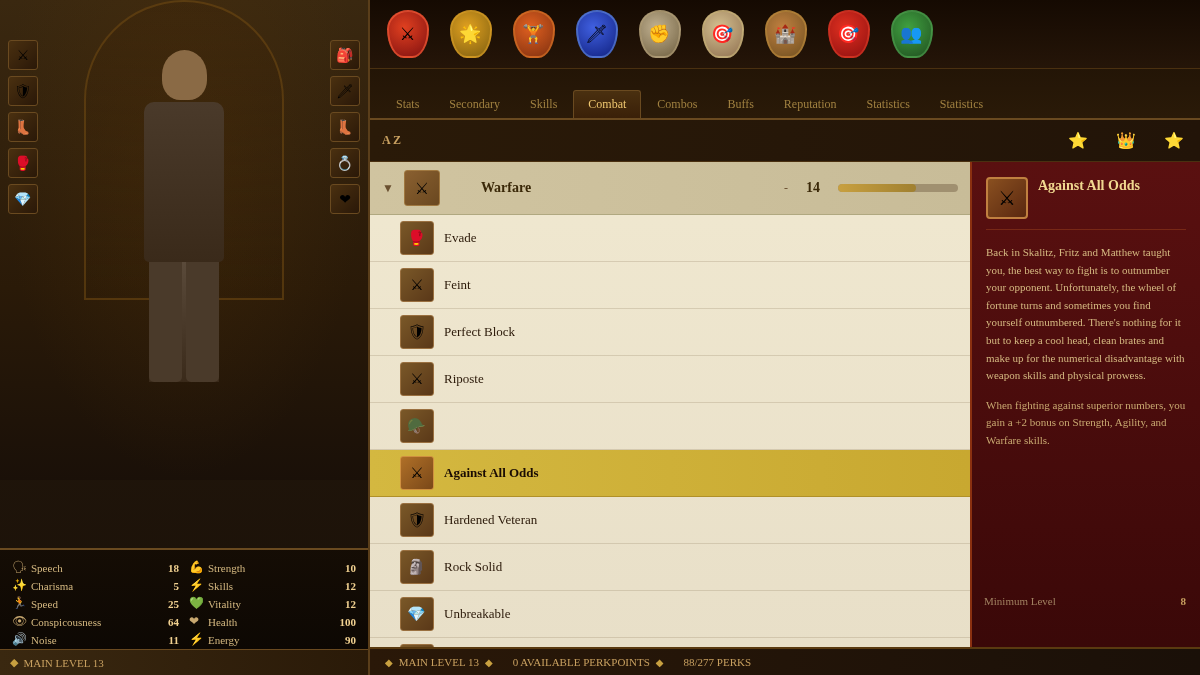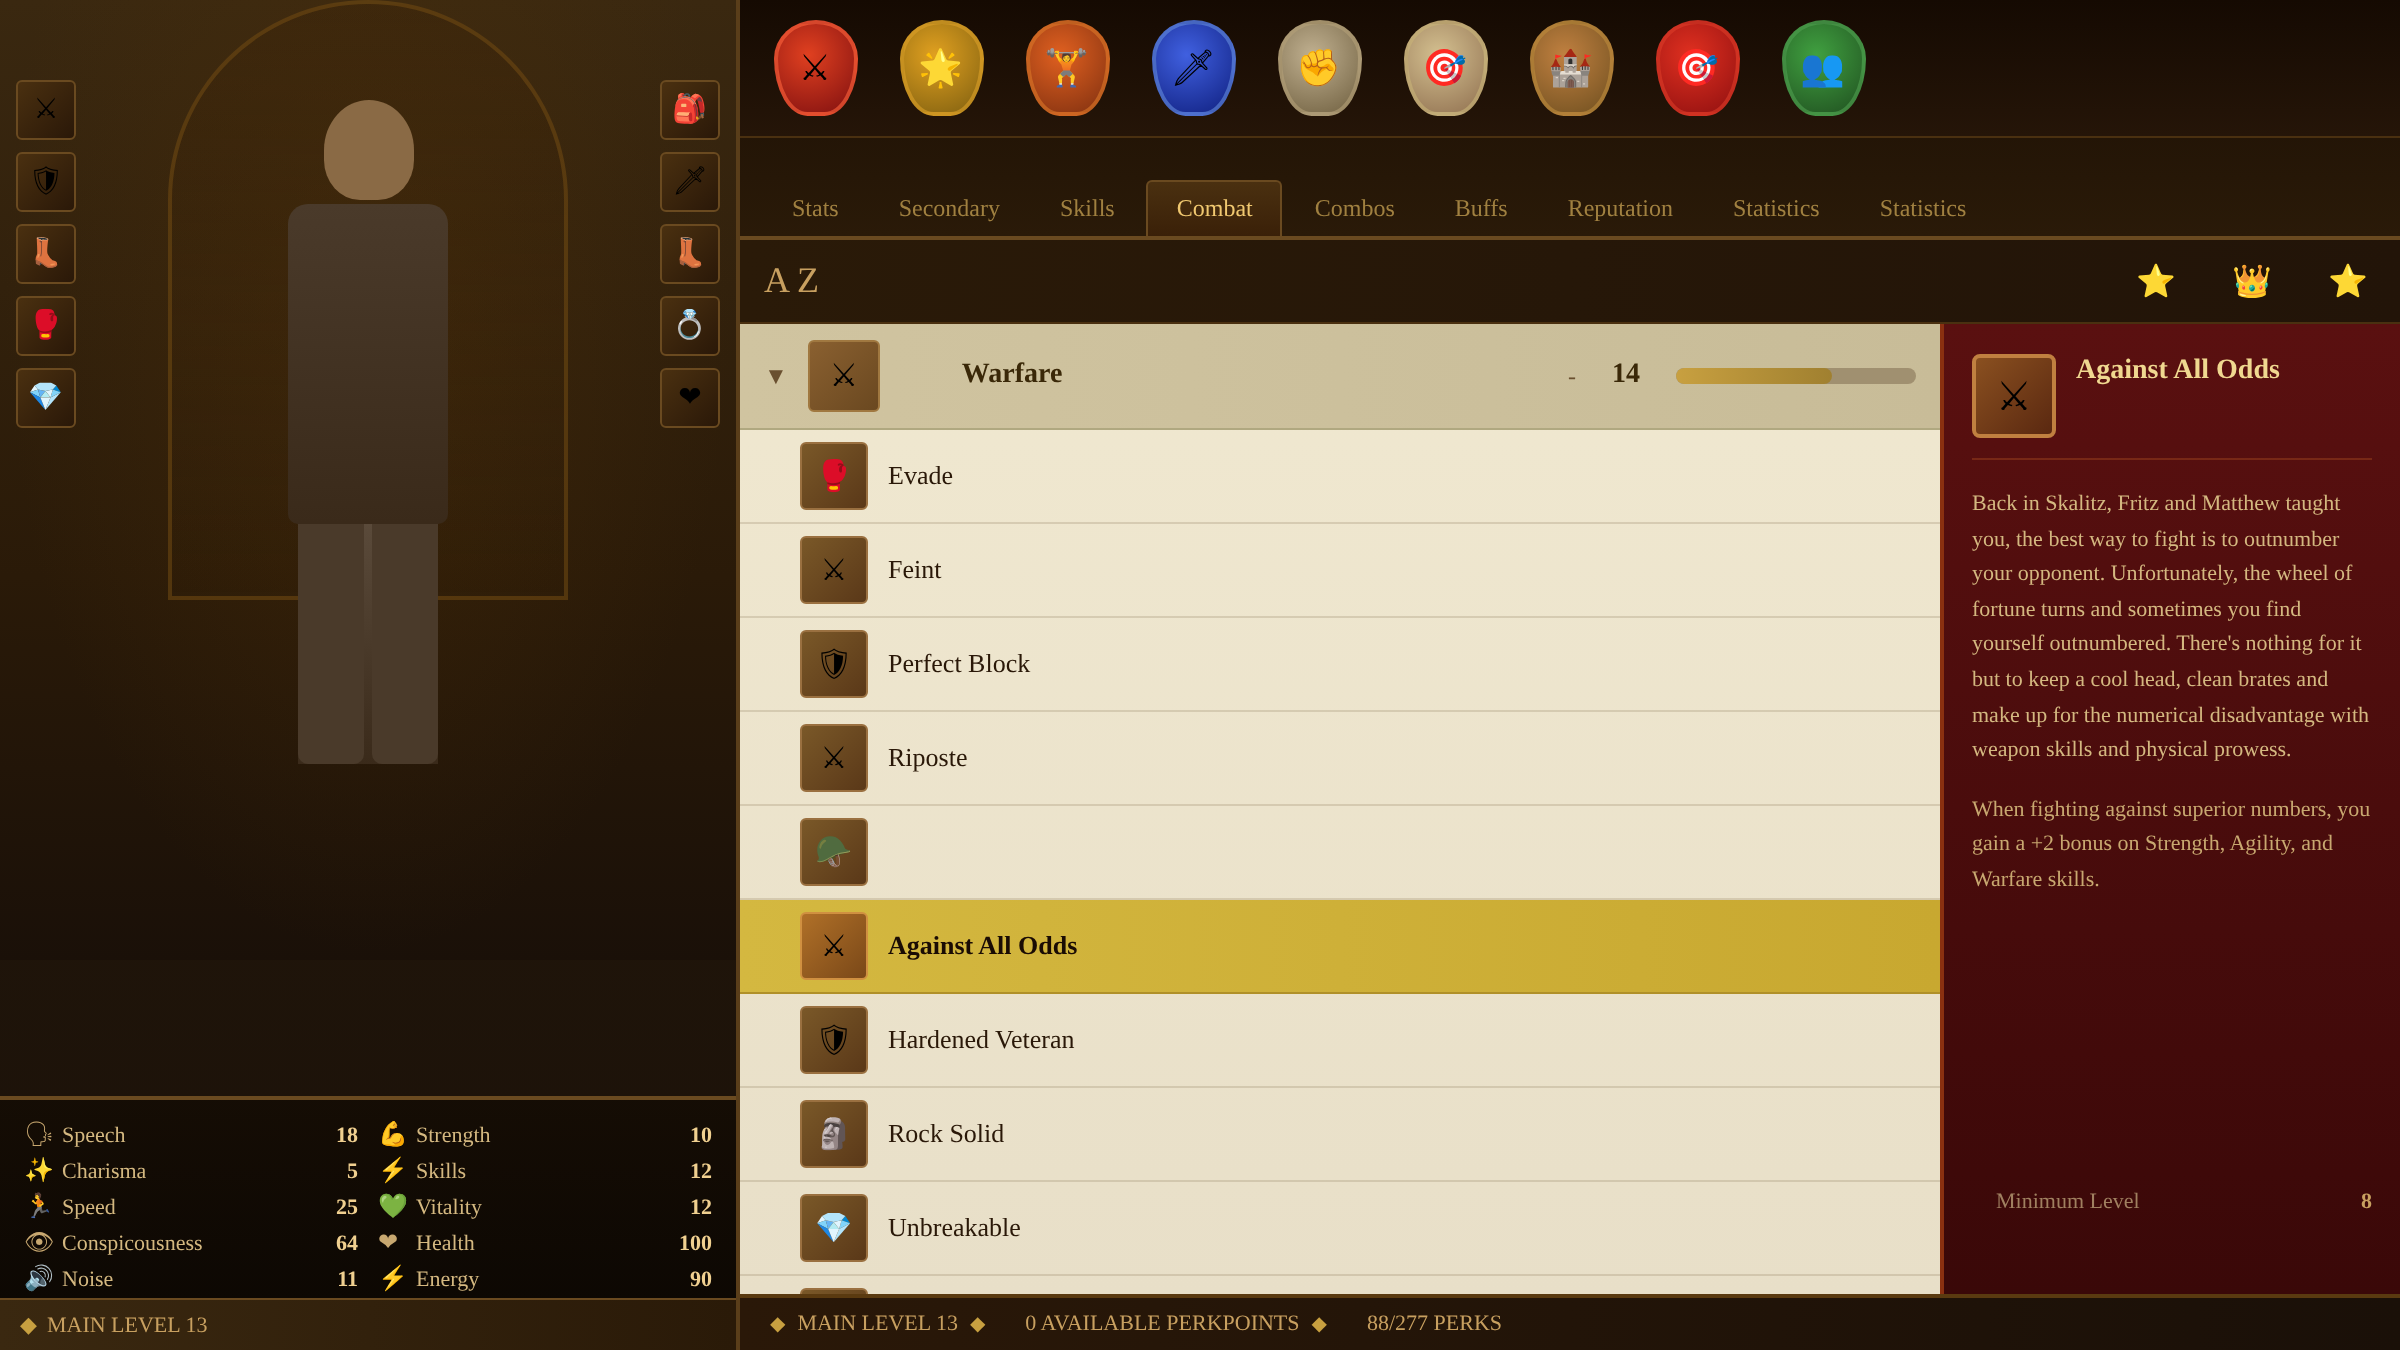--- a/index.html
+++ b/index.html
@@ -267,22 +267,22 @@
       background: linear-gradient(to right, #2a1a08, #221408);
       border-bottom: 1px solid #4a3010;
       display: flex;
       align-items: center;
       padding: 0 12px;
       gap: 15px;
     }
 
     .filter-az {
       color: #c8a060;
-      font-size: 18px;
-      font-weight: normal;
+      font-size: 12px;
+      font-weight: bold;
     }
 
     .filter-icons {
       display: flex;
       gap: 20px;
       margin-left: auto;
     }
 
     .filter-icon-btn {
       width: 28px;
@@ -732,21 +732,21 @@
       </div>
 
       <div class="detail-panel" style="position:relative;">
         <div class="detail-header">
           <div class="detail-icon">⚔</div>
           <div class="detail-title">Against All Odds</div>
         </div>
         <div class="detail-description">Back in Skalitz, Fritz and Matthew taught you, the best way to fight is to outnumber your opponent. Unfortunately, the wheel of fortune turns and sometimes you find yourself outnumbered. There's nothing for it but to keep a cool head, clean brates and make up for the numerical disadvantage with weapon skills and physical prowess.</div>
         <div class="detail-effect">When fighting against superior numbers, you gain a +2 bonus on Strength, Agility, and Warfare skills.</div>
 
-        <div style="position:absolute; bottom:40px; left:26px; right:14px; display:flex; justify-content:space-between; font-size:11px; color:#a08060;">
+        <div style="position:absolute; bottom:40px; left:12px; right:14px; display:flex; justify-content:space-between; font-size:11px; color:#a08060;">
           <span>Minimum Level</span>
           <span style="color:#c8a060;font-weight:bold;">8</span>
         </div>
       </div>
     </div>
 
     <div class="main-bottom-bar">
       <div class="bottom-section">
         <span class="bottom-diamond">◆</span>
         <span>MAIN LEVEL 13</span>

